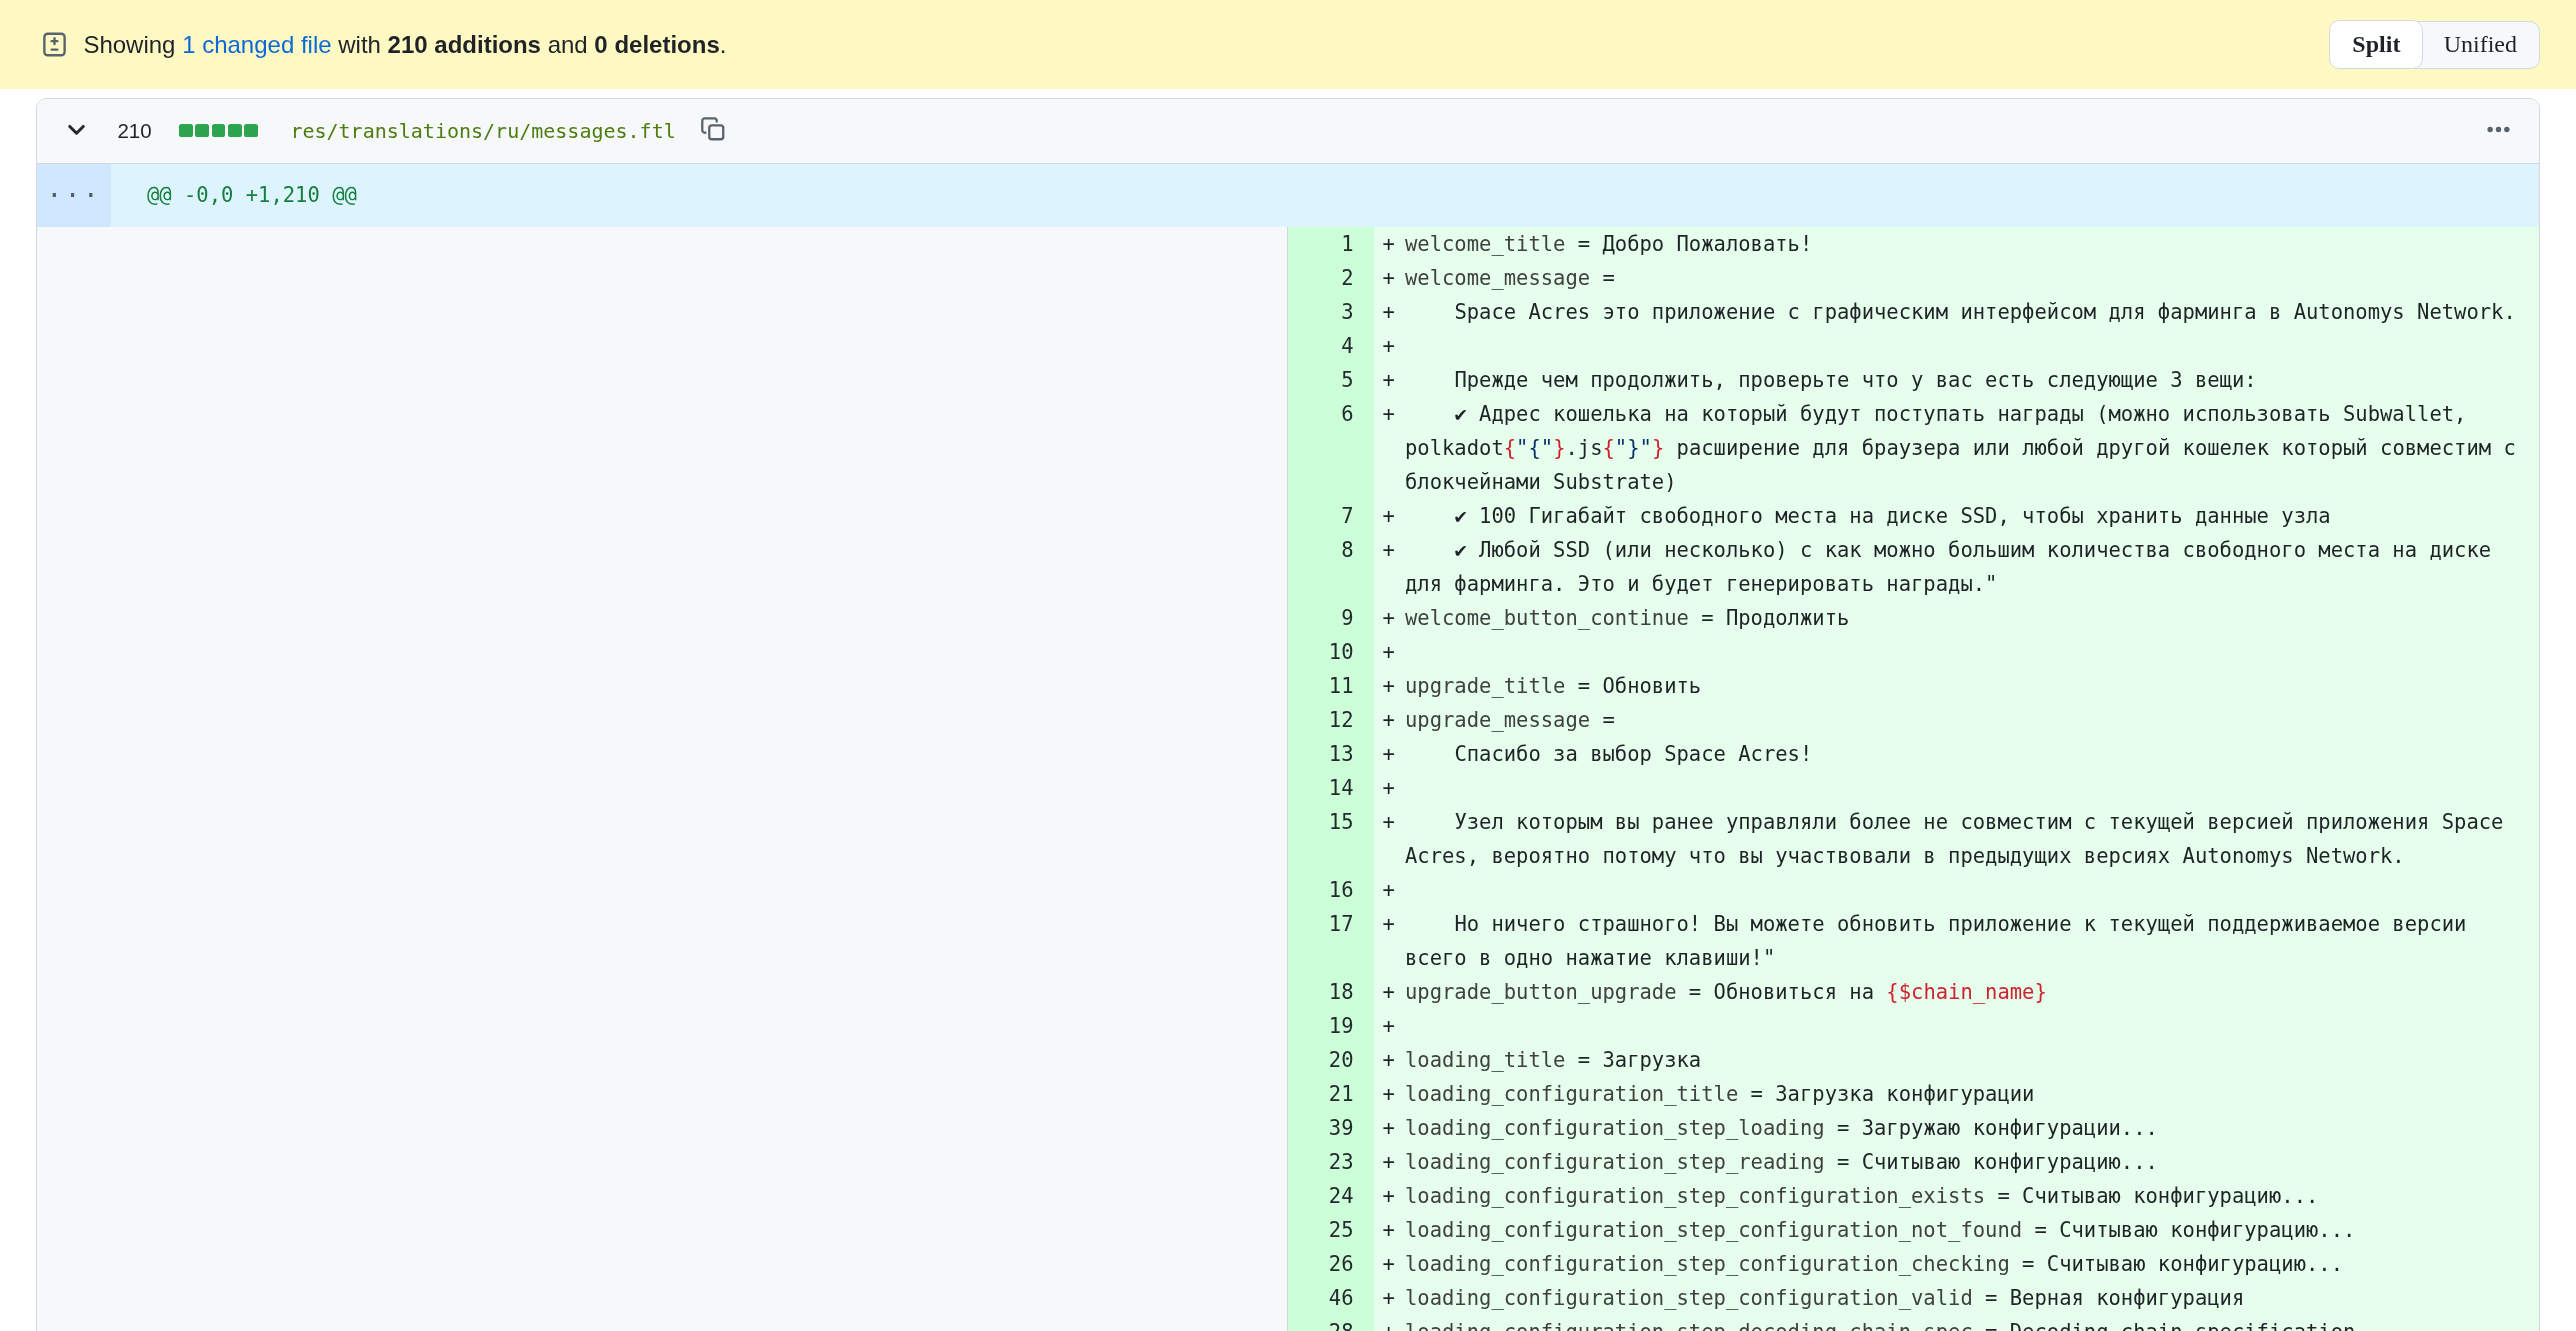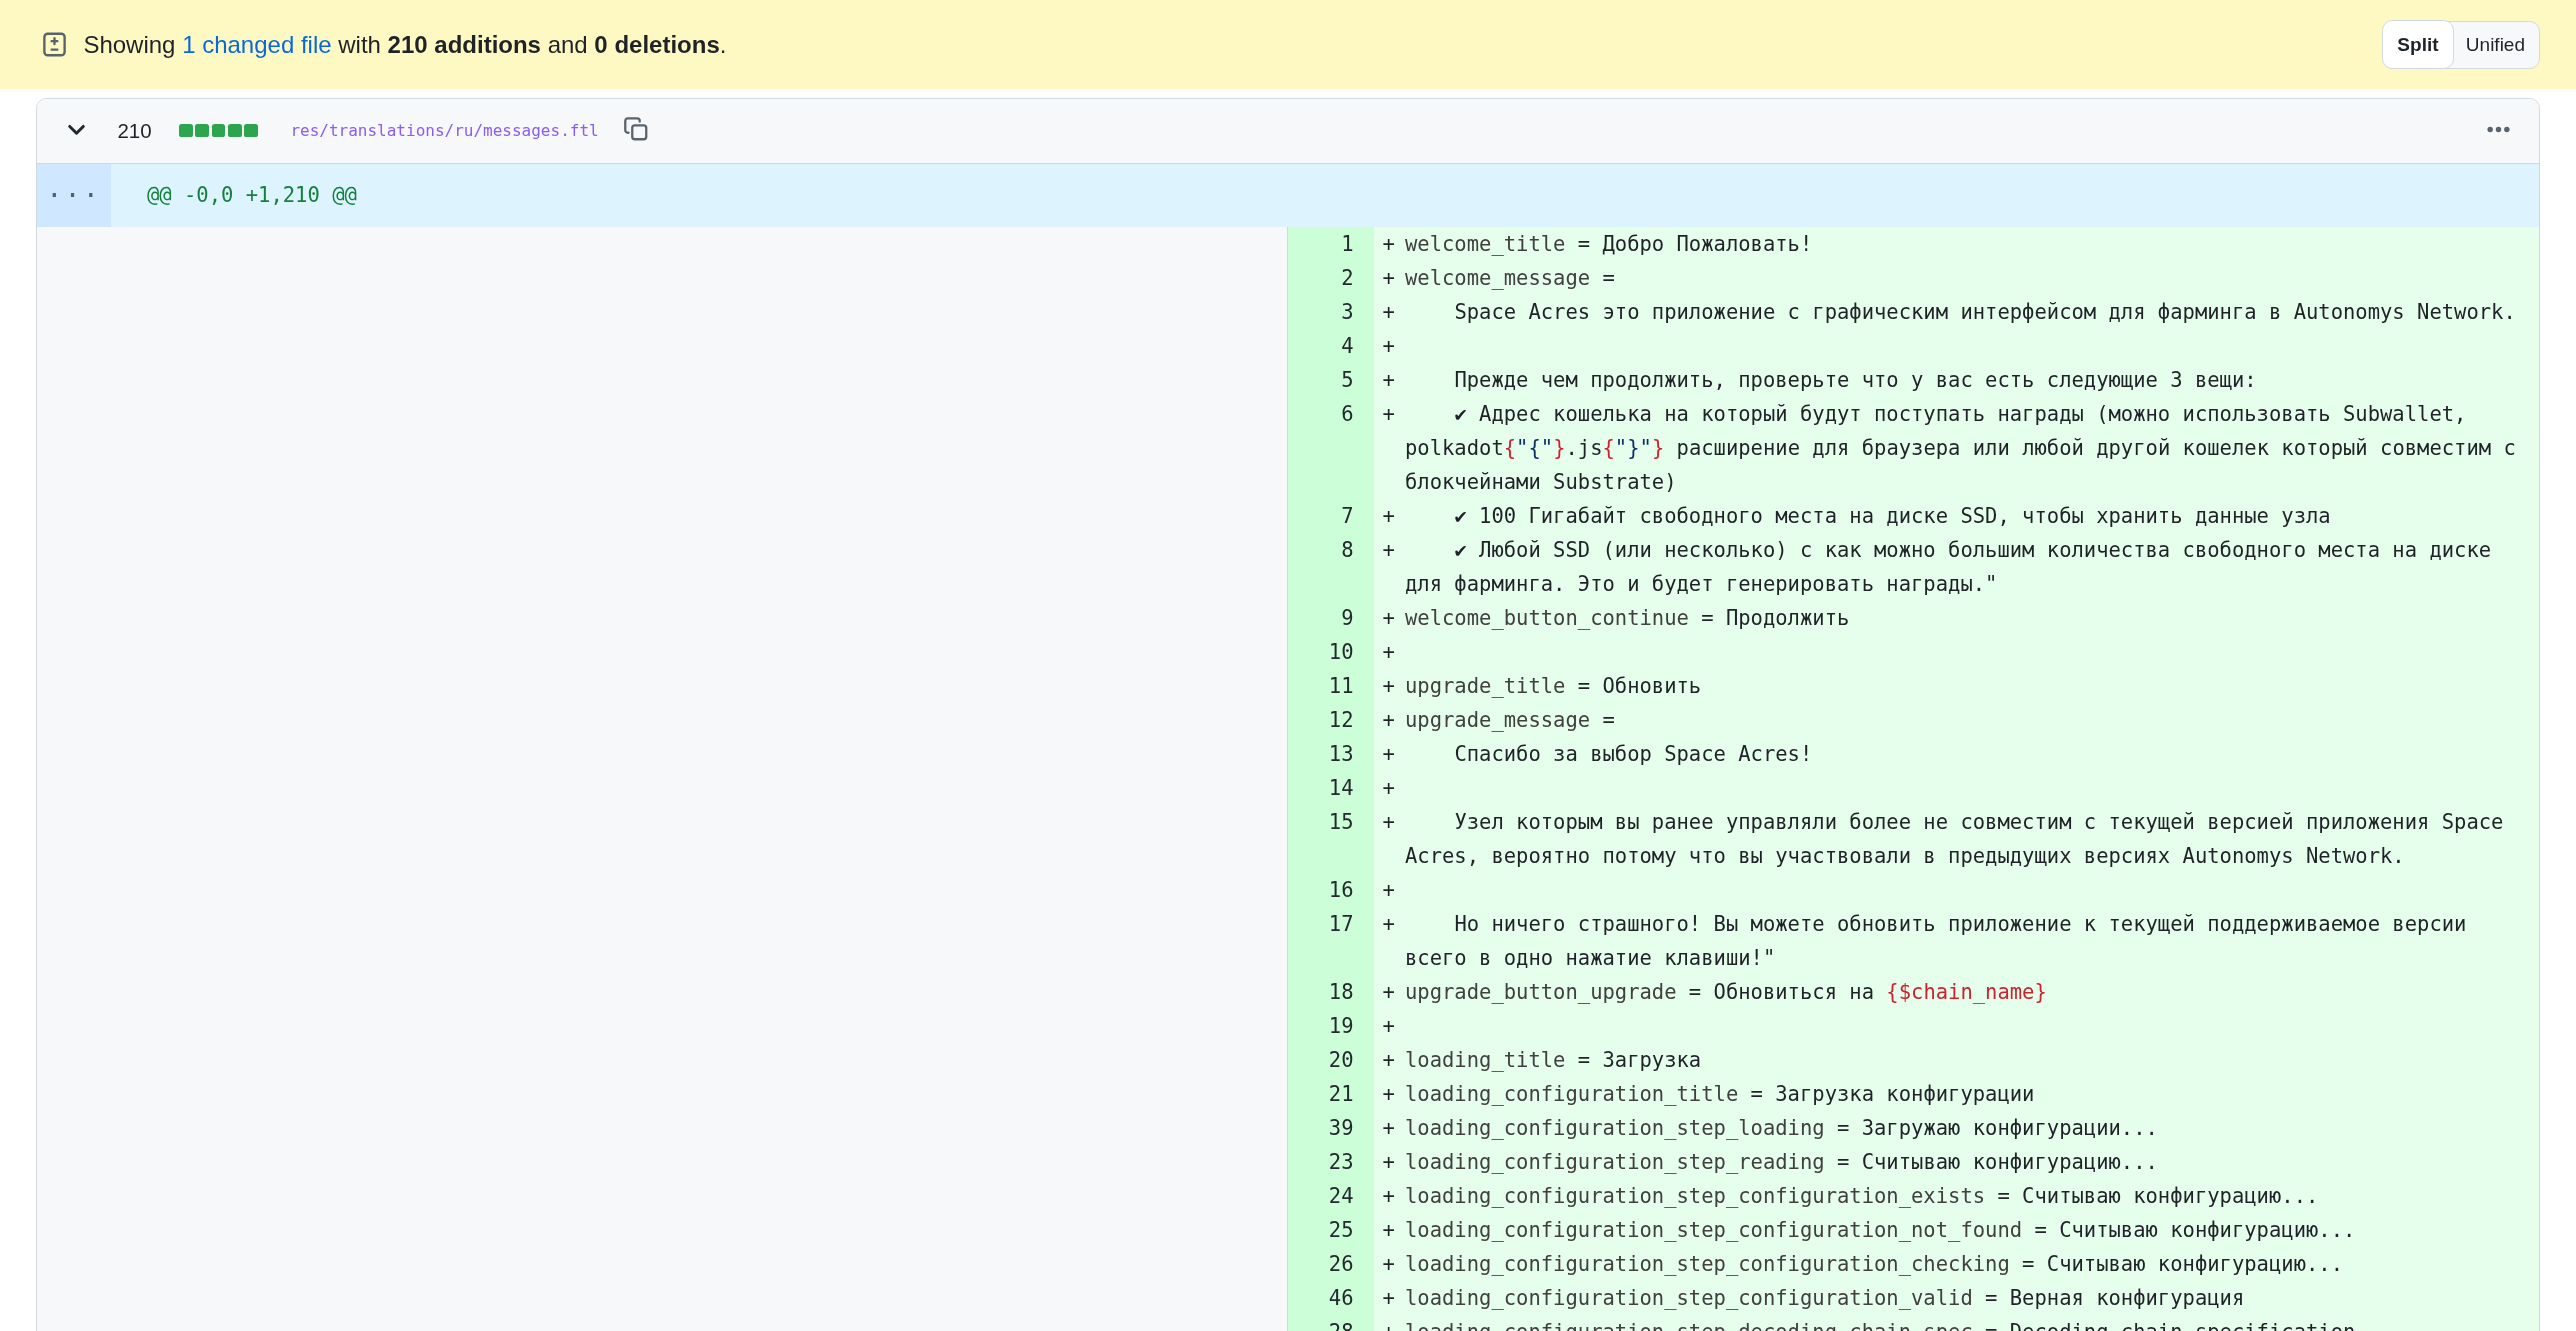--- a/index.html
+++ b/index.html
@@ -18,22 +18,22 @@
   .topbar .icon-wrap { display:flex; align-items:center; }
   .showing { font-size:24px; color:#1f2328; white-space:pre; }
   .showing a { color:#0969da; text-decoration:none; cursor:pointer; }
   .showing strong { font-weight:700; }
   .segmented {
     margin-left:auto; display:flex; align-items:stretch;
     background:#f6f8fa; border:1.7px solid #d1d9e0; border-radius:10.3px;
     height:48px;
   }
   .seg {
-    display:flex; align-items:center; padding:0 14px;
-    font-family:Liberation Sans, sans-serif; font-size:19px; color:#1f2328;
+    display:flex; align-items:center; padding:0 22px;
+    font-family:Liberation Serif, serif; font-size:24px; color:#1f2328;
     background:transparent; border:none; cursor:pointer; border-radius:10.3px;
   }
   .seg.active {
     background:#ffffff; border:1.7px solid #d1d9e0; margin:-1.7px;
     font-weight:700;
   }
   
   .file-card {
     margin:8.6px 36px 0 36px;
     border:1.7px solid #d1d9e0; border-radius:10.3px;
@@ -45,21 +45,21 @@
   }
   .chev-btn, .copy-btn, .kebab-btn {
     background:transparent; border:none; padding:0; cursor:pointer;
     display:flex; align-items:center; justify-content:center;
   }
   .add-count { font-size:20.5px; color:#1f2328; margin-left:3.4px; }
   .diffstat { display:flex; gap:2.6px; align-items:center; margin-left:3.4px; }
   .ds-block { width:13.7px; height:13.7px; background:#2da44e; border-radius:2.6px; display:inline-block; }
   .file-path {
     font-family:"DejaVu Sans Mono","DejaVu Sans",monospace;
-    font-size:16px; color:#8b5cf6; margin-left:8.6px;
+    font-size:20px; color:#4d7c0f; margin-left:8.6px;
   }
   .kebab-btn { margin-left:auto; }
   
   .hunk-row { display:flex; background:#ddf4ff; height:63px; }
   .hunk-expander {
     width:74px; flex:none; background:#d0e8ff; color:#545d68;
     display:flex; align-items:center; justify-content:center;
     font-size:26px; letter-spacing:2.6px; cursor:pointer; user-select:none;
     font-family:"DejaVu Sans Mono","DejaVu Sans",monospace;
   }

